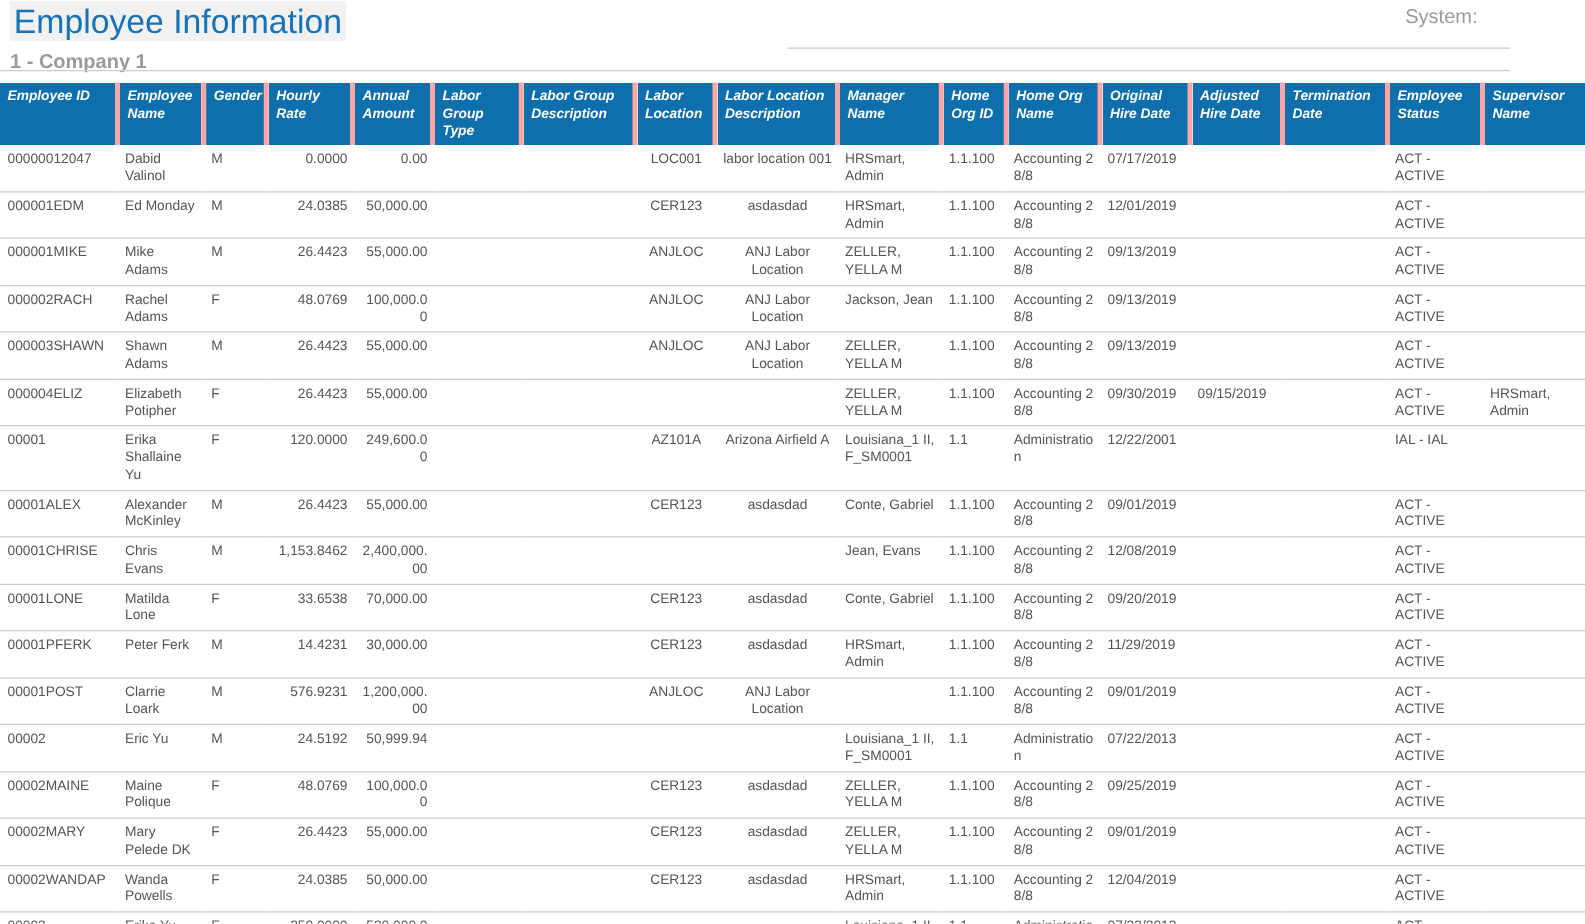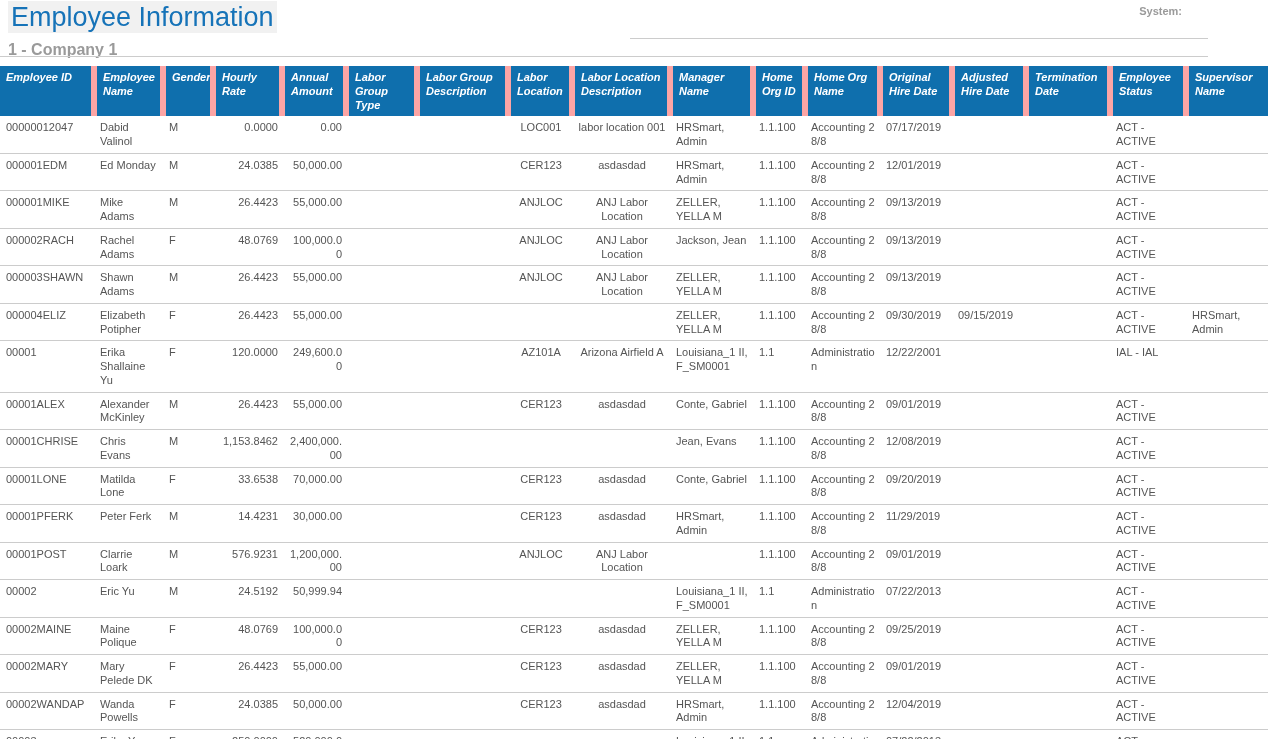--- a/index.html
+++ b/index.html
@@ -20,22 +20,22 @@
     margin: 0;
     font-size: 27px;
     font-weight: 400;
     color: #1673b8;
     letter-spacing: 0px;
   }
   .page-title span { background: #f1f1f1; padding: 1px 3px; }
   .system-label {
     position: absolute;
     top: 5px; right: 26px;
-    font-size: 11px;
-    font-weight: bold;
+    font-size: 16px;
+    font-weight: normal;
     color: #9a9a9a;
   }
   .system-line {
     position: absolute;
     top: 38px; left: 630px; right: 0;
     border-top: 1px solid #cccccc;
     height: 0;
   }
   .subtitle {
     position: absolute;
@@ -61,21 +61,21 @@
     font-size: 11px;
     font-weight: bold;
     text-align: left;
     vertical-align: top;
     padding: 5px 3px 4px 6px;
     height: 46px;
     line-height: 1.25;
     overflow: hidden;
     font-style: italic;
   }
-  table.report th + th { border-left: 6px solid #fca5a5; }
+  table.report th + th { border-left: 4px solid #fca5a5; }
   table.report td {
     font-size: 11px;
     color: #555555;
     vertical-align: top;
     border-bottom: 1px solid #cccccc;
     padding: 5px 4px 4px 6px;
     height: 31px;
     line-height: 1.25;
     word-wrap: break-word;
     overflow: hidden;

